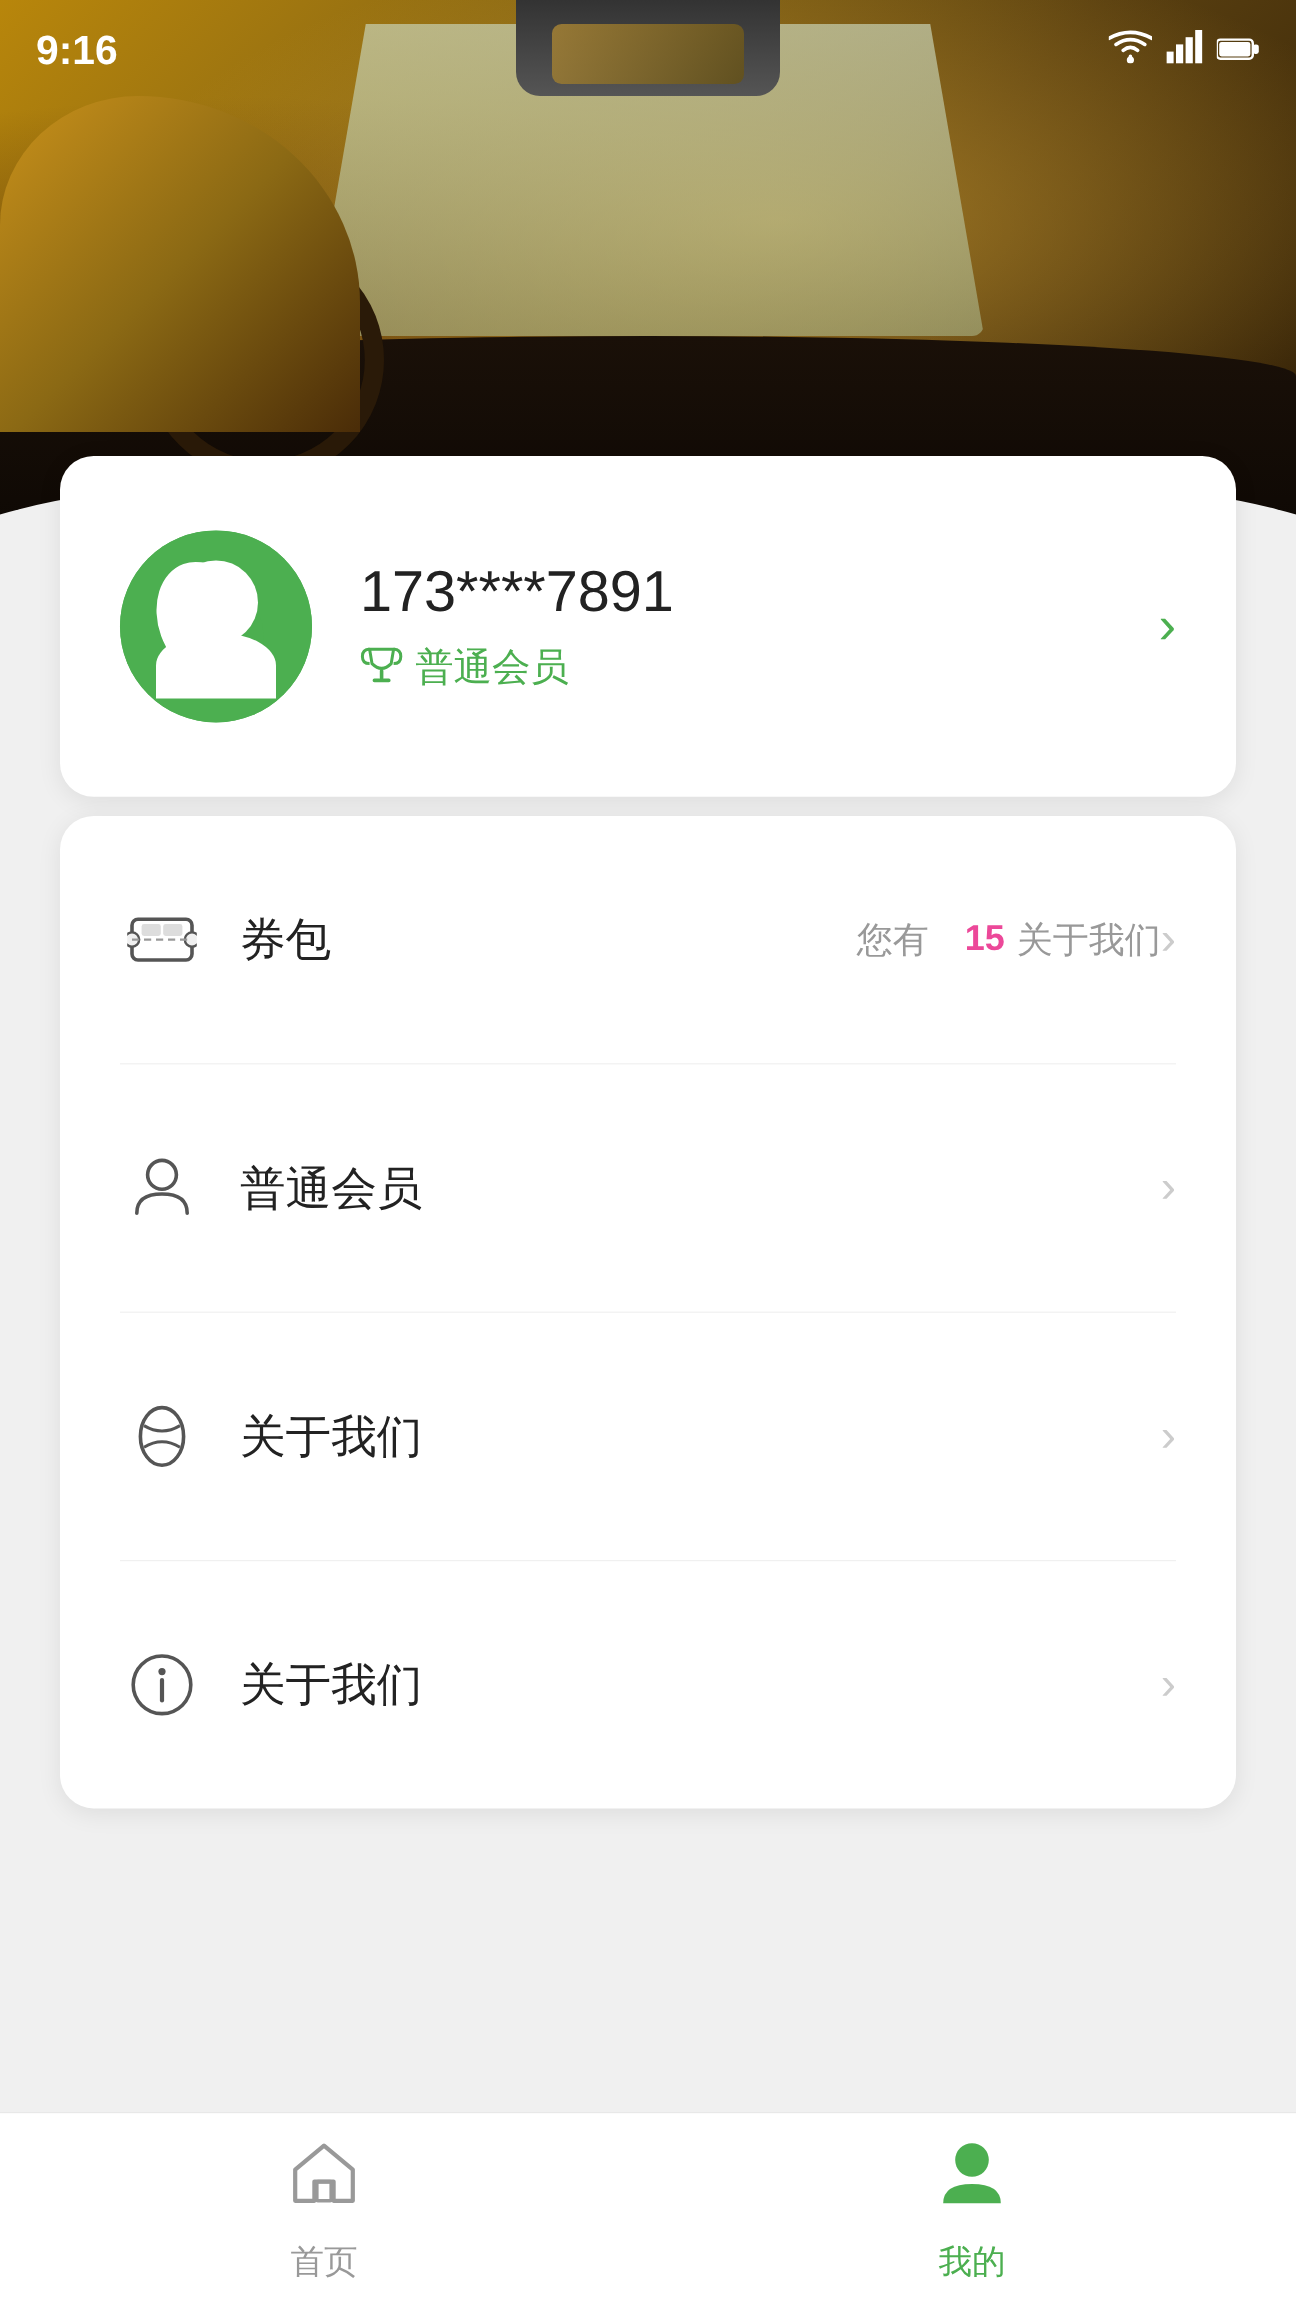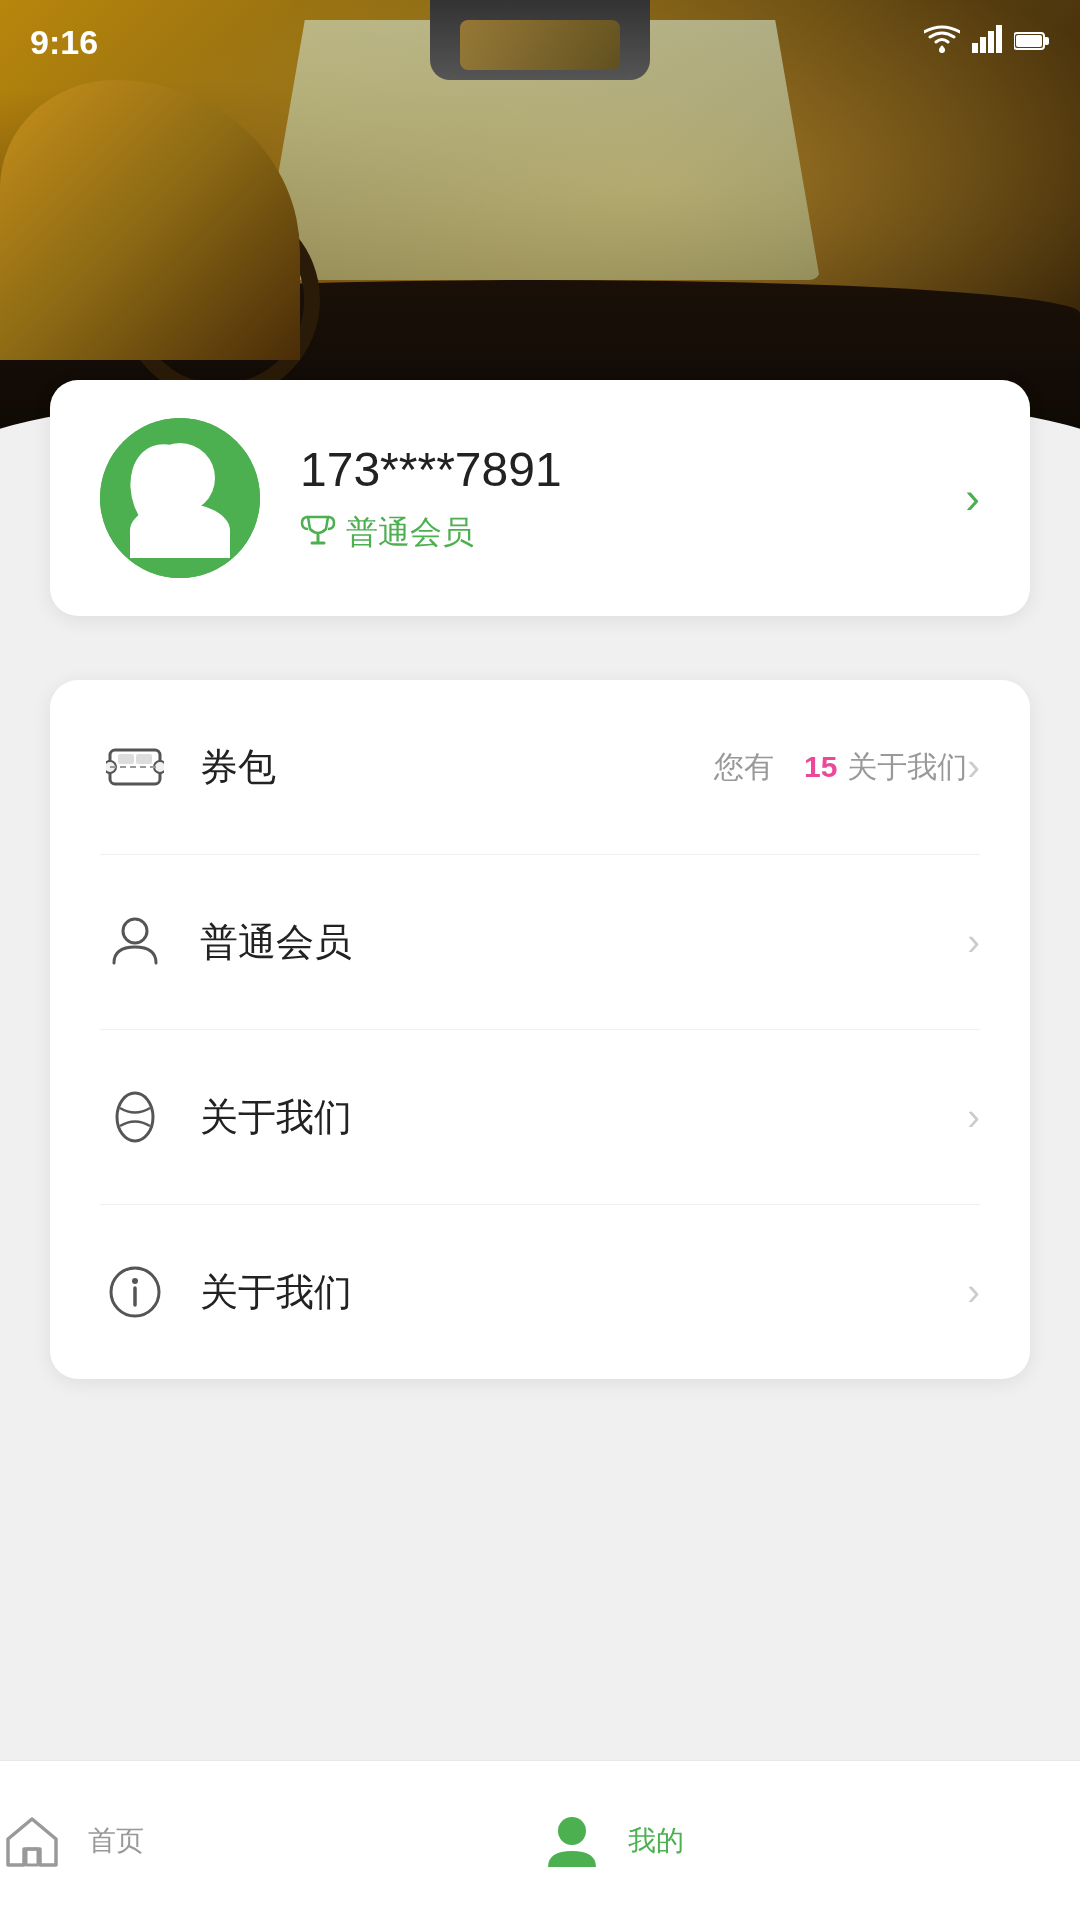--- a/index.html
+++ b/index.html
@@ -140,21 +140,21 @@
     }
 
     
     .profile-card {
       position: absolute;
       top: 380px;
       left: 50px;
       right: 50px;
       background: #fff;
       border-radius: 28px;
-      padding: 38px 50px;
+      padding: 62px 50px;
       display: flex;
       align-items: center;
       gap: 40px;
       box-shadow: 0 4px 20px rgba(0,0,0,0.08);
     }
     .profile-avatar {
       width: 160px;
       height: 160px;
       flex-shrink: 0;
     }
@@ -224,21 +224,21 @@
       left: 50px;
       right: 50px;
       background: #fff;
       border-radius: 28px;
       padding: 0 50px;
       box-shadow: 0 4px 20px rgba(0,0,0,0.08);
     }
     .menu-item {
       display: flex;
       align-items: center;
-      padding: 52px 0;
+      padding: 68px 0;
       border-bottom: 1px solid #f0f0f0;
       cursor: pointer;
       position: relative;
     }
     .menu-item:last-child {
       border-bottom: none;
     }
     .menu-icon {
       width: 70px;
       height: 70px;
@@ -283,21 +283,21 @@
       bottom: 0; left: 0; right: 0;
       height: 160px;
       background: #fff;
       border-top: 1px solid #e8e8e8;
       display: flex;
       align-items: center;
     }
     .nav-item {
       flex: 1;
       display: flex;
-      flex-direction: row;
+      flex-direction: column;
       align-items: center;
       gap: 24px;
       cursor: pointer;
     }
     .nav-icon {
       width: 64px;
       height: 64px;
       display: flex;
       align-items: center;
       justify-content: center;

